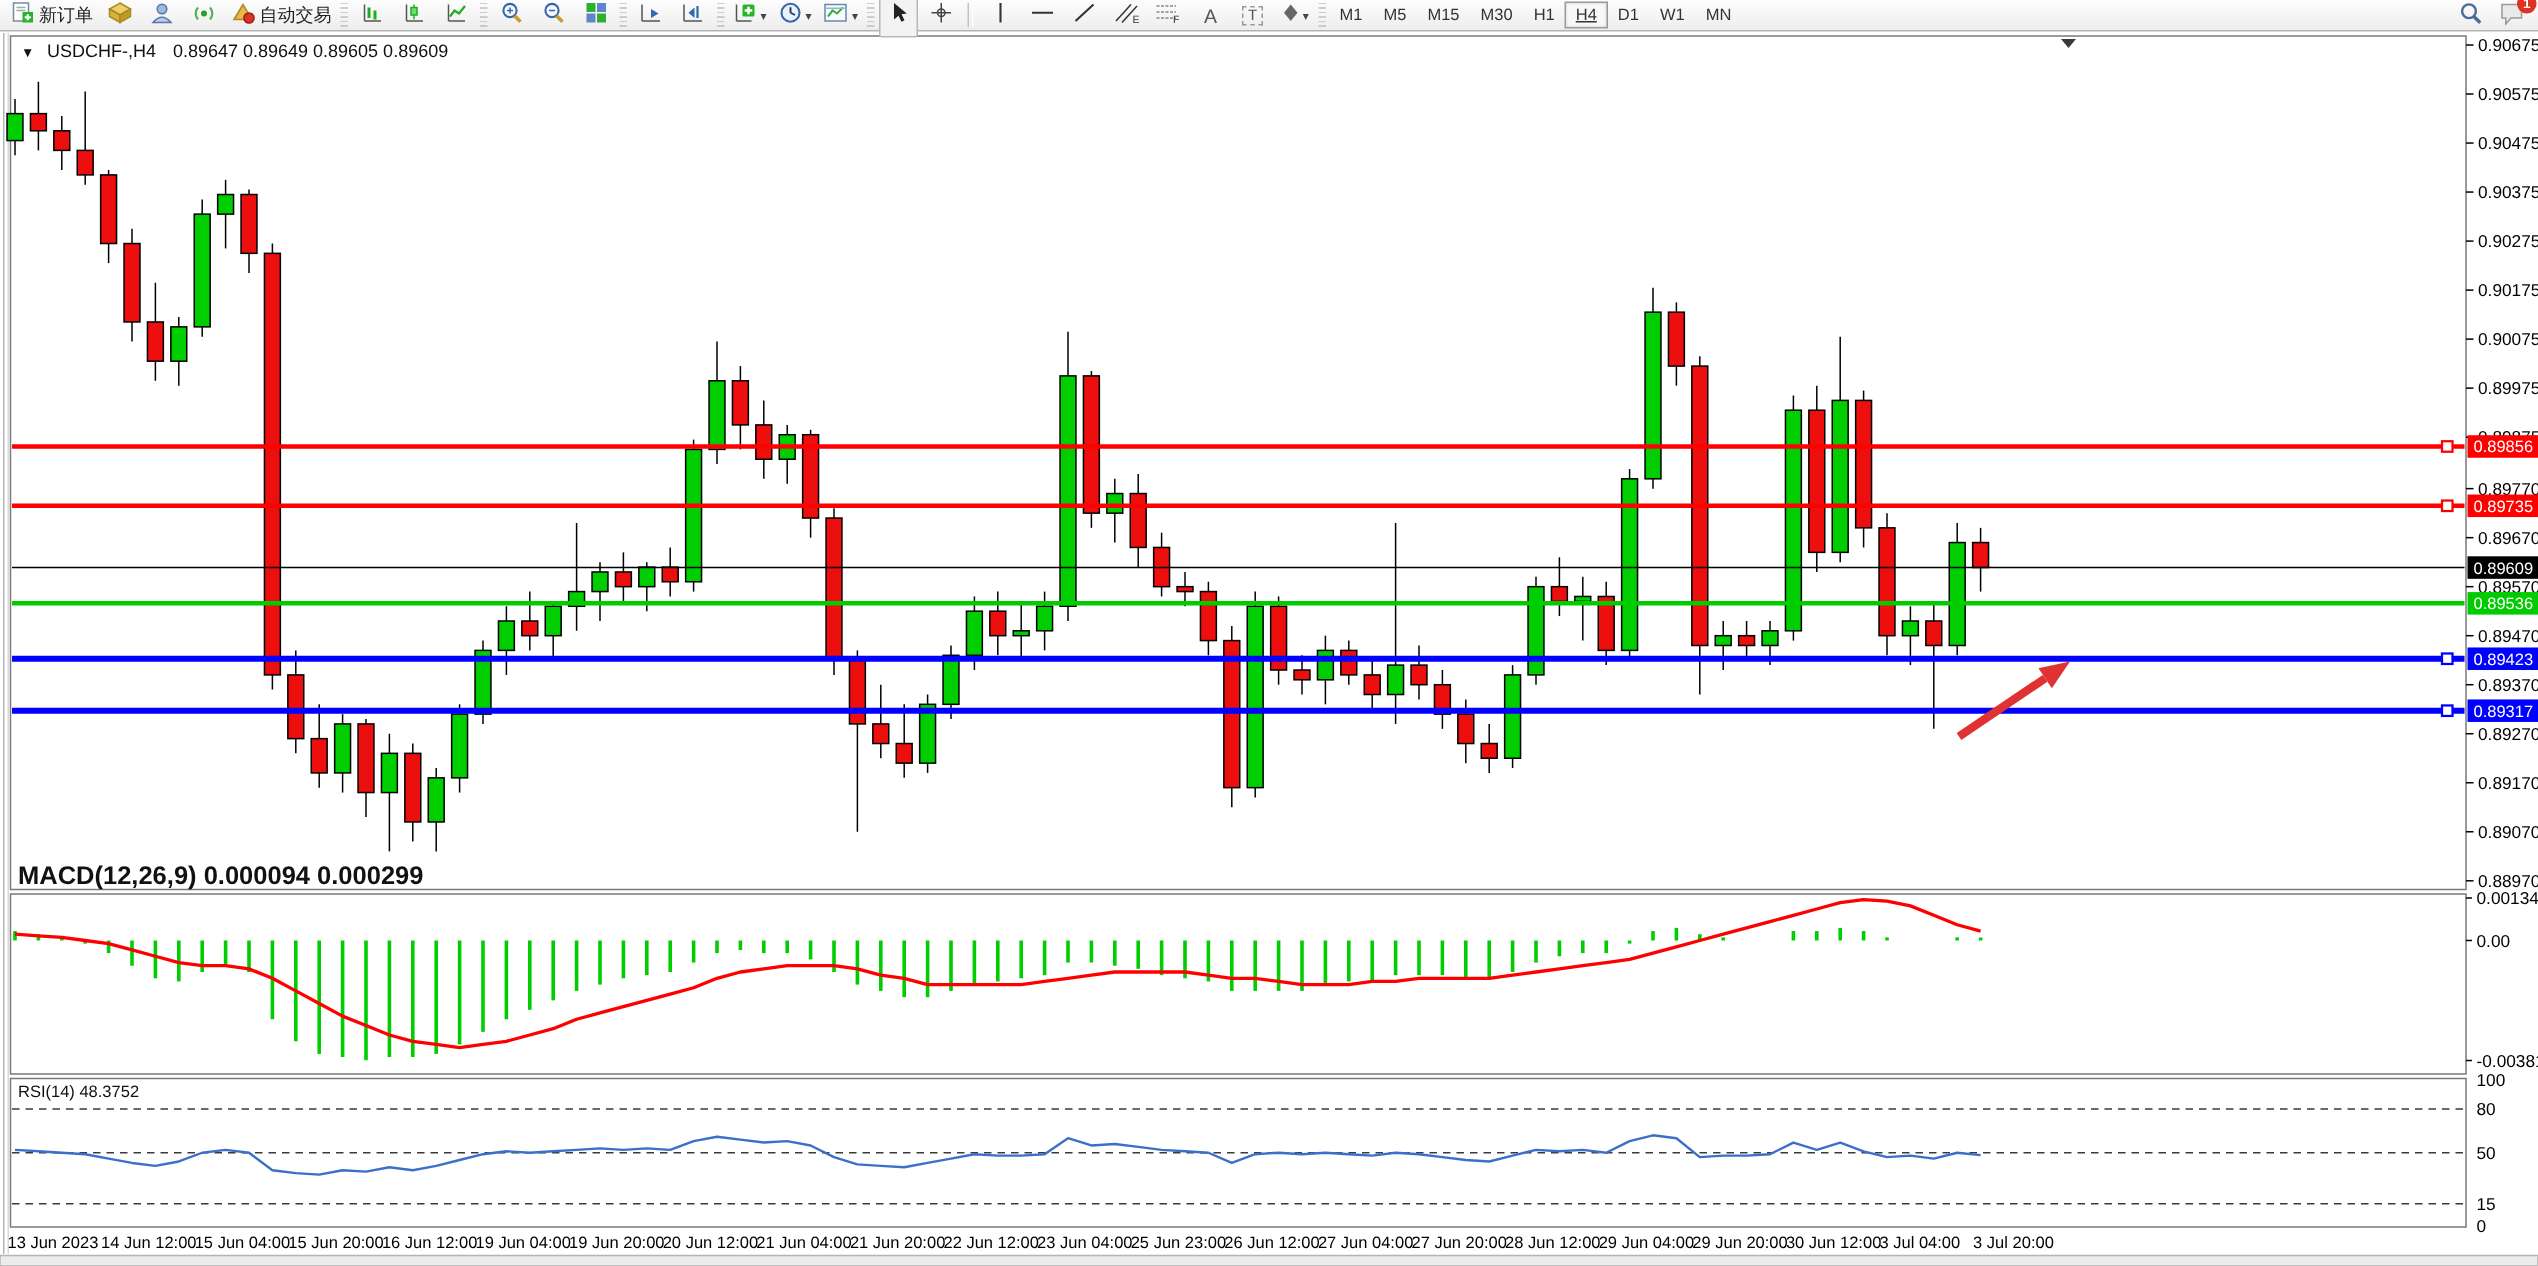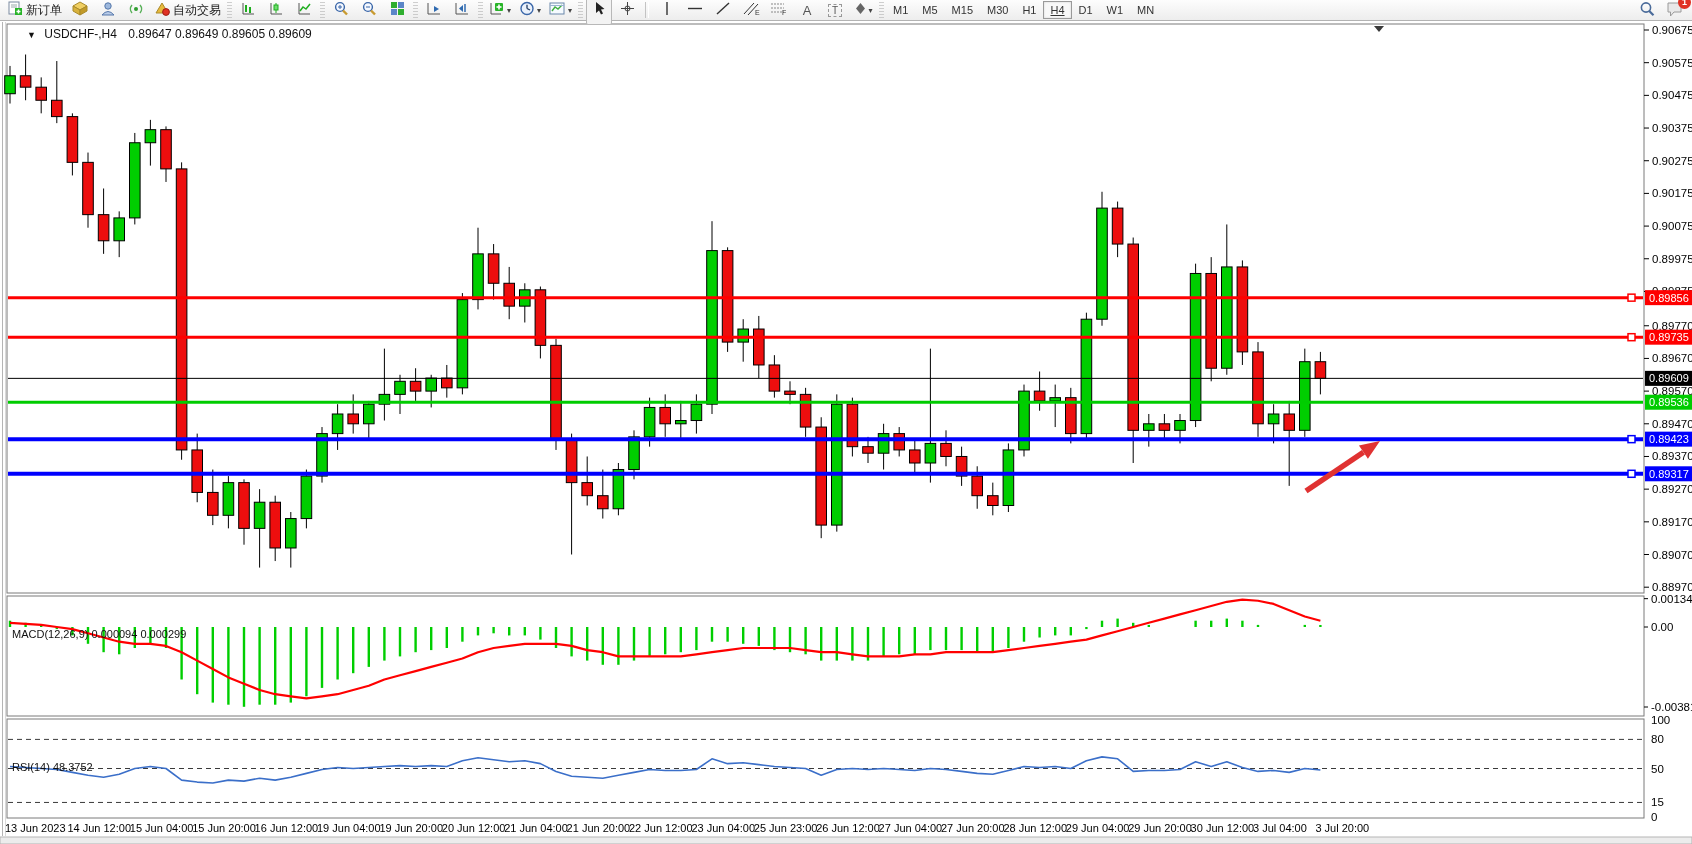--- a/index.html
+++ b/index.html
@@ -12,24 +12,24 @@
   .tbtn .lab{margin-left:3px;font-size:12px;}
   .sep{width:2px;height:16px;border-left:1px solid #c3c3c3;border-right:1px solid #fff;margin:0 4px;}
   .grip{width:5px;height:16px;margin:0 2px;background:repeating-linear-gradient(#bbb 0 1px,transparent 1px 3px);opacity:.7;}
   .caret{font-size:8px;color:#444;margin-left:2px;}
   .tf{font-size:11px;color:#333;padding:2px 6px;margin:0;border:1px solid transparent;}
   .tf.active{background:#f8f8f8;border:1px solid #9a9a9a;box-shadow:inset 0 0 2px #ccc;text-decoration:underline;}
   .right-tools{margin-left:auto;display:flex;align-items:center;margin-right:8px;gap:10px;}
   .badge{position:absolute;top:-5px;right:-7px;width:13px;height:13px;border-radius:50%;
     background:#e03224;color:#fff;font-size:9px;font-weight:bold;display:flex;align-items:center;justify-content:center;}
   .bubble-wrap{position:relative;}
-  #chart-title{position:absolute;left:27px;top:27px;font-size:12px;color:#111;z-index:20;}
+  #chart-title{position:absolute;left:14px;top:27px;font-size:12px;color:#111;z-index:20;}
   #chart-title .dd{font-size:9px;margin-right:5px;color:#111;}
-  #macd-label{position:absolute;left:12px;top:628px;font-size:11px;color:#111;z-index:20;}
-  #rsi-label{position:absolute;left:12px;top:761px;font-size:11px;color:#111;z-index:20;}
+  #macd-label{position:absolute;left:12px;top:574px;font-size:17px;color:#111;z-index:20;font-weight:bold;}
+  #rsi-label{position:absolute;left:12px;top:722px;font-size:11px;color:#111;z-index:20;}
   #chart-svg{position:absolute;top:0;left:0;z-index:10;}
   svg text{font-family:"Liberation Sans",sans-serif;}
 </style>
 </head>
 <body>
 
 <div class="toolbar">
   <div class="tbtn">
     <span>
       <svg width="15" height="15">

